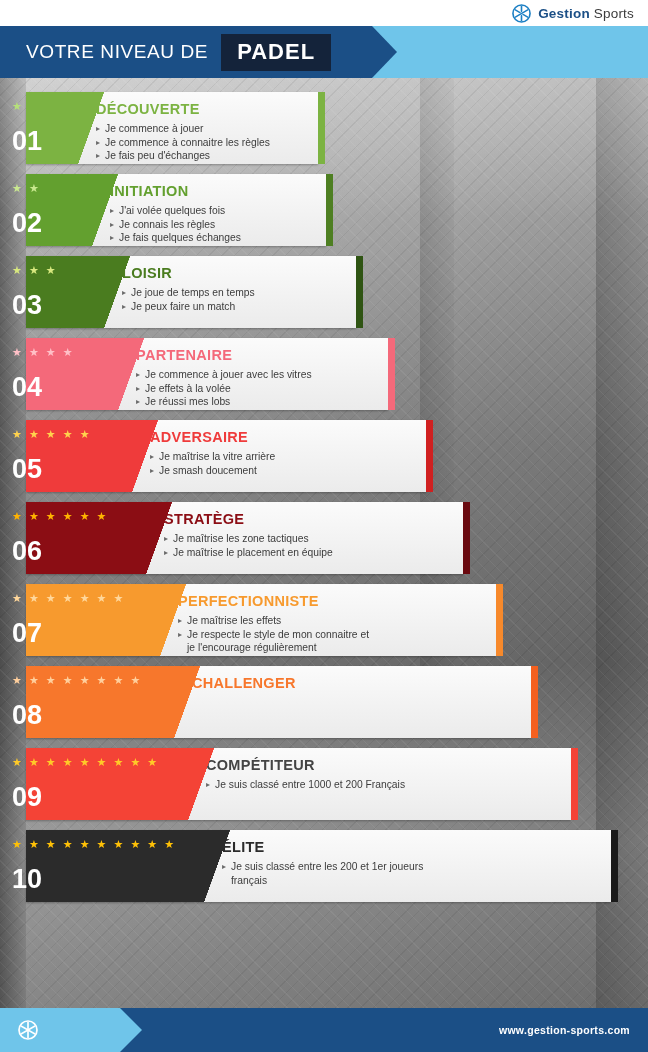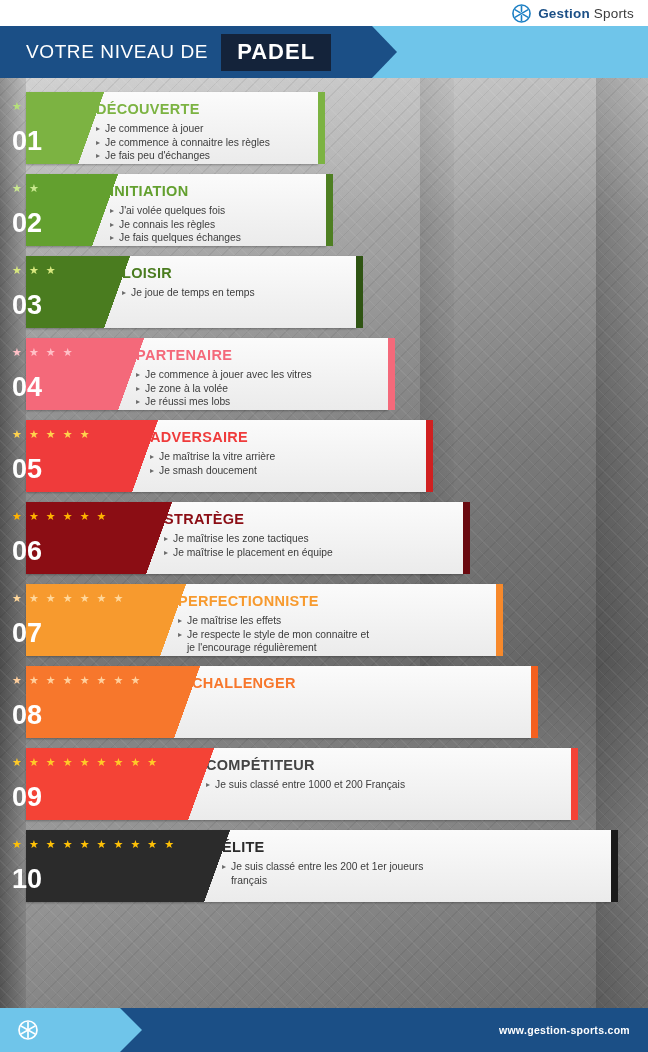--- a/index.html
+++ b/index.html
@@ -223,36 +223,37 @@
       <div class="endbar" style="left: 356px; background: rgb(47, 84, 19);"></div>
       <div class="numblock" style="width: 78px; background: rgb(74, 124, 31);">
         <div class="slant" style="background: linear-gradient(to right bottom, rgb(74, 124, 31) 50%, transparent 50.5%);"></div>
       </div>
       <div class="stars" style="color: rgb(216, 232, 127);">★ ★ ★</div>
       <div class="num">03</div>
       <div class="content" style="left: 122px; width: 226px;">
         <div class="lvl-title" style="color: rgb(74, 124, 31);">LOISIR</div>
         <ul class="bullets">
           <li>Je joue de temps en temps</li>
+          <li>Je peux faire un match</li>
         </ul>
       </div>
     </div>
     <div class="level">
       <div class="panel" style="width: 362px;"></div>
       <div class="endbar" style="left: 388px; background: rgb(244, 105, 122);"></div>
       <div class="numblock" style="width: 92px; background: rgb(244, 105, 122);">
         <div class="slant" style="background: linear-gradient(to right bottom, rgb(244, 105, 122) 50%, transparent 50.5%);"></div>
       </div>
       <div class="stars" style="color: rgb(255, 192, 199);">★ ★ ★ ★</div>
       <div class="num">04</div>
       <div class="content" style="left: 136px; width: 244px;">
         <div class="lvl-title" style="color: rgb(244, 105, 122);">PARTENAIRE</div>
         <ul class="bullets">
           <li>Je commence à jouer avec les vitres</li>
-          <li>Je zone à la volée</li>
+          <li>Je effets à la volée</li>
           <li>Je réussi mes lobs</li>
         </ul>
       </div>
     </div>
     <div class="level">
       <div class="panel" style="width: 400px;"></div>
       <div class="endbar" style="left: 426px; background: rgb(208, 32, 32);"></div>
       <div class="numblock" style="width: 106px; background: rgb(239, 59, 59);">
         <div class="slant" style="background: linear-gradient(to right bottom, rgb(239, 59, 59) 50%, transparent 50.5%);"></div>
       </div>

